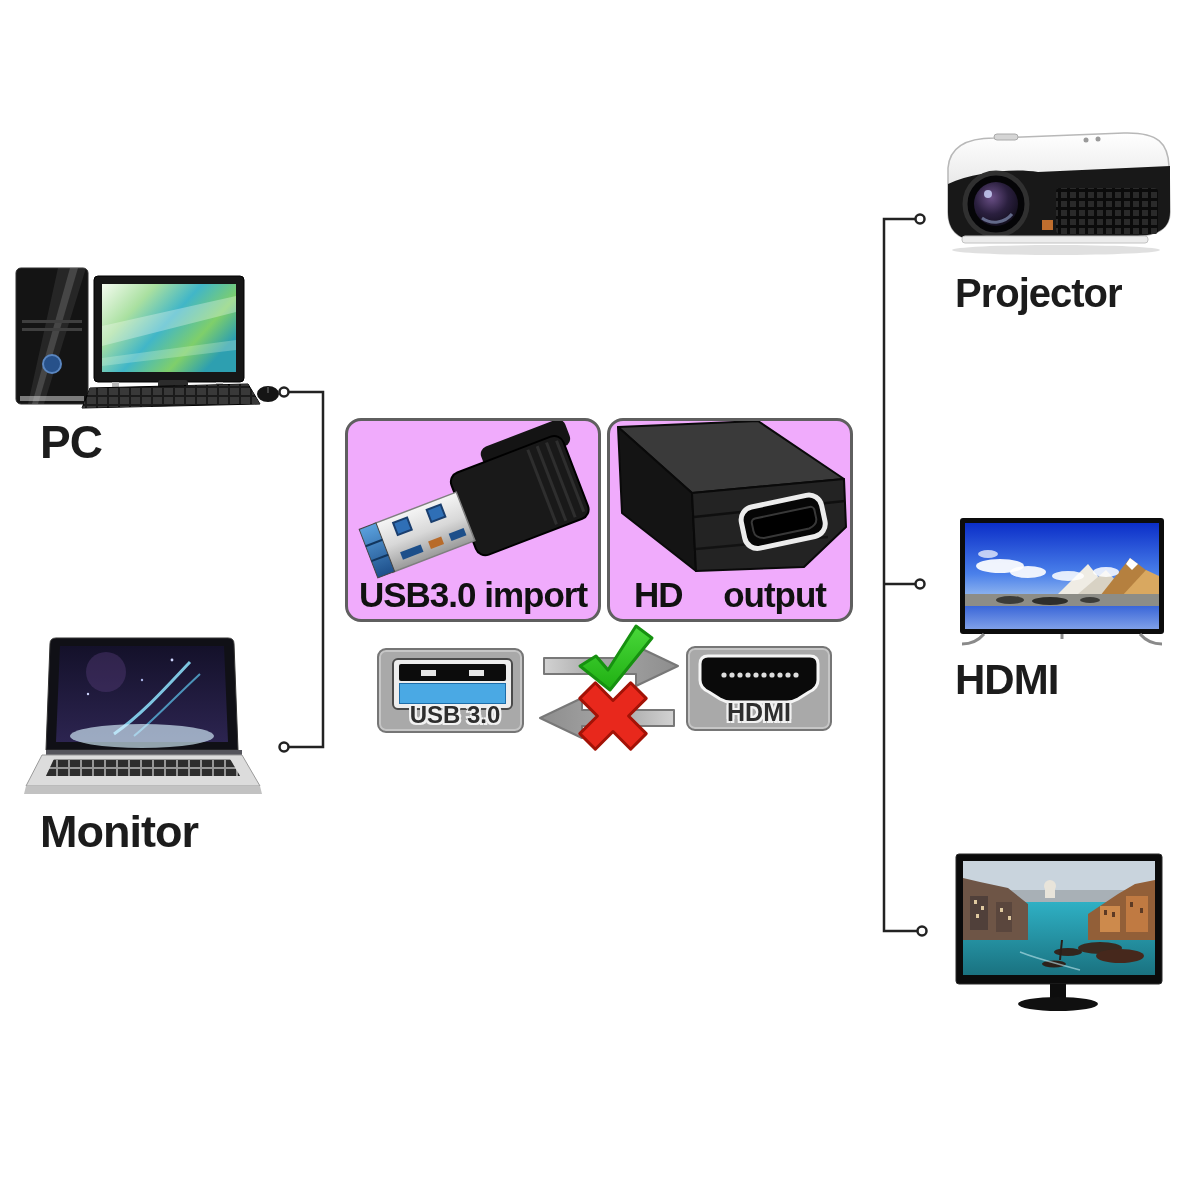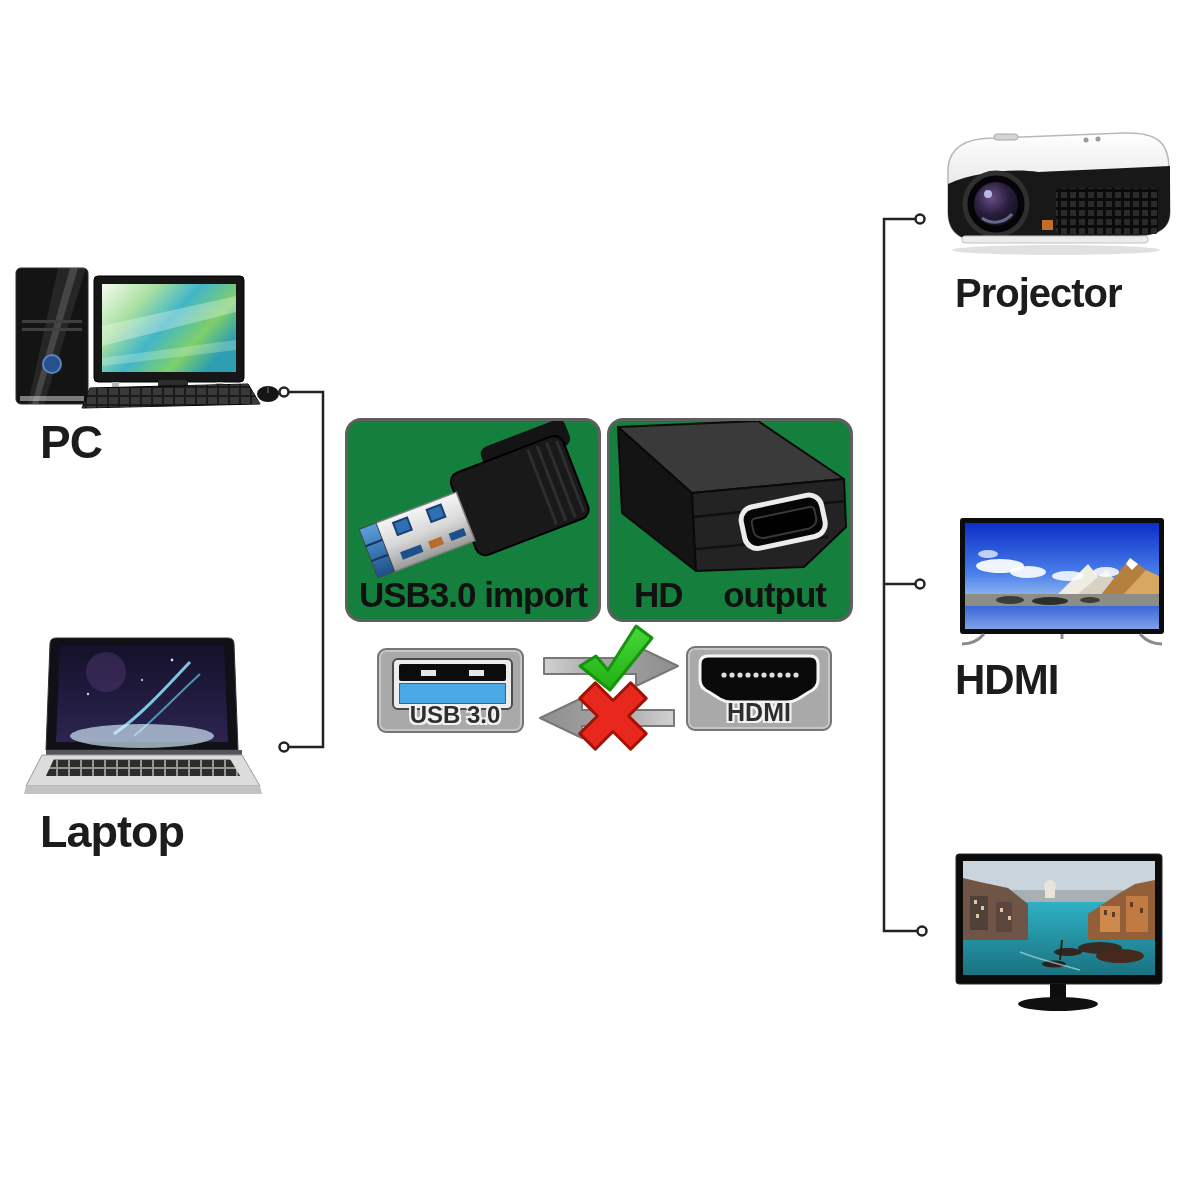--- a/index.html
+++ b/index.html
@@ -7,21 +7,21 @@
     --plate-gray:#a9a9a9; --usb-blue:#4aa9e4; --connector-line:#222222;
     --label-text:#1c1c1c; --background:#ffffff;
   }
   html,body{margin:0;padding:0;background:#fff;}
   .canvas{position:relative;width:1200px;height:1200px;background:var(--background,#fff);
           overflow:hidden;font-family:"Liberation Sans",sans-serif;}
   .abs{position:absolute;}
   svg{display:block;}
   .dev-label{position:absolute;font-weight:bold;color:var(--label-text,#1c1c1c);
              text-align:left;letter-spacing:-1px;line-height:1.05;white-space:nowrap;}
-  .panel{position:absolute;background:#15803d;border:3px solid #5f5f5f;border-radius:16px;
+  .panel{position:absolute;background:#f0abfc;border:3px solid #5f5f5f;border-radius:16px;
          box-sizing:border-box;}
   .panel-caption{position:absolute;left:0;right:0;bottom:4px;font-weight:bold;font-size:35px;
                  color:#111;text-align:center;letter-spacing:-1px;white-space:nowrap;}
   .panel-caption.split{display:flex;justify-content:space-between;padding:0 24px;}
   .plate{position:absolute;background:var(--plate-gray,#a9a9a9);border:2px solid #767676;
          border-radius:9px;box-sizing:border-box;box-shadow:inset 0 0 0 2px #c6c6c6;}
   .plate-label{position:absolute;left:0;right:0;bottom:2px;text-align:center;font-weight:bold;
                color:#2e2e2e;letter-spacing:0;
                text-shadow:-2px -2px 0 #f2f2f2,2px -2px 0 #f2f2f2,-2px 2px 0 #f2f2f2,2px 2px 0 #f2f2f2;}
   .usb-plate-label{font-size:24px;margin-left:9px;}
@@ -107,21 +107,21 @@
     <circle cx="120" cy="46" r="1.2" fill="#aab4e8"></circle>
     <path d="M168,28 C140,58 118,82 92,100" stroke="#8fe4ff" stroke-width="3" fill="none" opacity="0.85"></path>
     <path d="M178,40 C150,66 132,86 112,102" stroke="#5fc8f0" stroke-width="2" fill="none" opacity="0.7"></path>
     <ellipse cx="120" cy="102" rx="72" ry="12" fill="#d8f2ff" opacity="0.65"></ellipse>
     <rect x="24" y="116" width="196" height="5" fill="#55555c"></rect>
     <polygon points="20,121 220,121 238,152 4,152" fill="#dcdcdc" stroke="#9a9a9a"></polygon>
     <polygon points="32,125 208,125 218,142 24,142" fill="#969696"></polygon>
     <polygon points="32,125 208,125 218,142 24,142" fill="url(#lapKeyP)"></polygon>
     <polygon points="4,152 238,152 240,160 2,160" fill="#c2c2c2"></polygon>
   </svg>
-  <div class="dev-label" style="left:40px;top:808px;width:210px;font-size:45px">Laptop</div>
+  <div class="dev-label" style="left:40px;top:808px;width:210px;font-size:45px">Monitor</div>
 
   <div class="panel" style="left:345px;top:418px;width:256px;height:204px">
     <svg class="abs" style="left:0;top:0" width="250" height="162" viewBox="0 0 250 162">
       <defs>
         <linearGradient id="metG" x1="0" y1="0" x2="0" y2="1">
           <stop offset="0" stop-color="#f5f5f5"></stop>
             <stop offset="0.5" stop-color="#d8d8d8"></stop>
           <stop offset="1" stop-color="#9a9a9a"></stop>
         </linearGradient>
         <linearGradient id="tipG" x1="0" y1="0" x2="0" y2="1">

